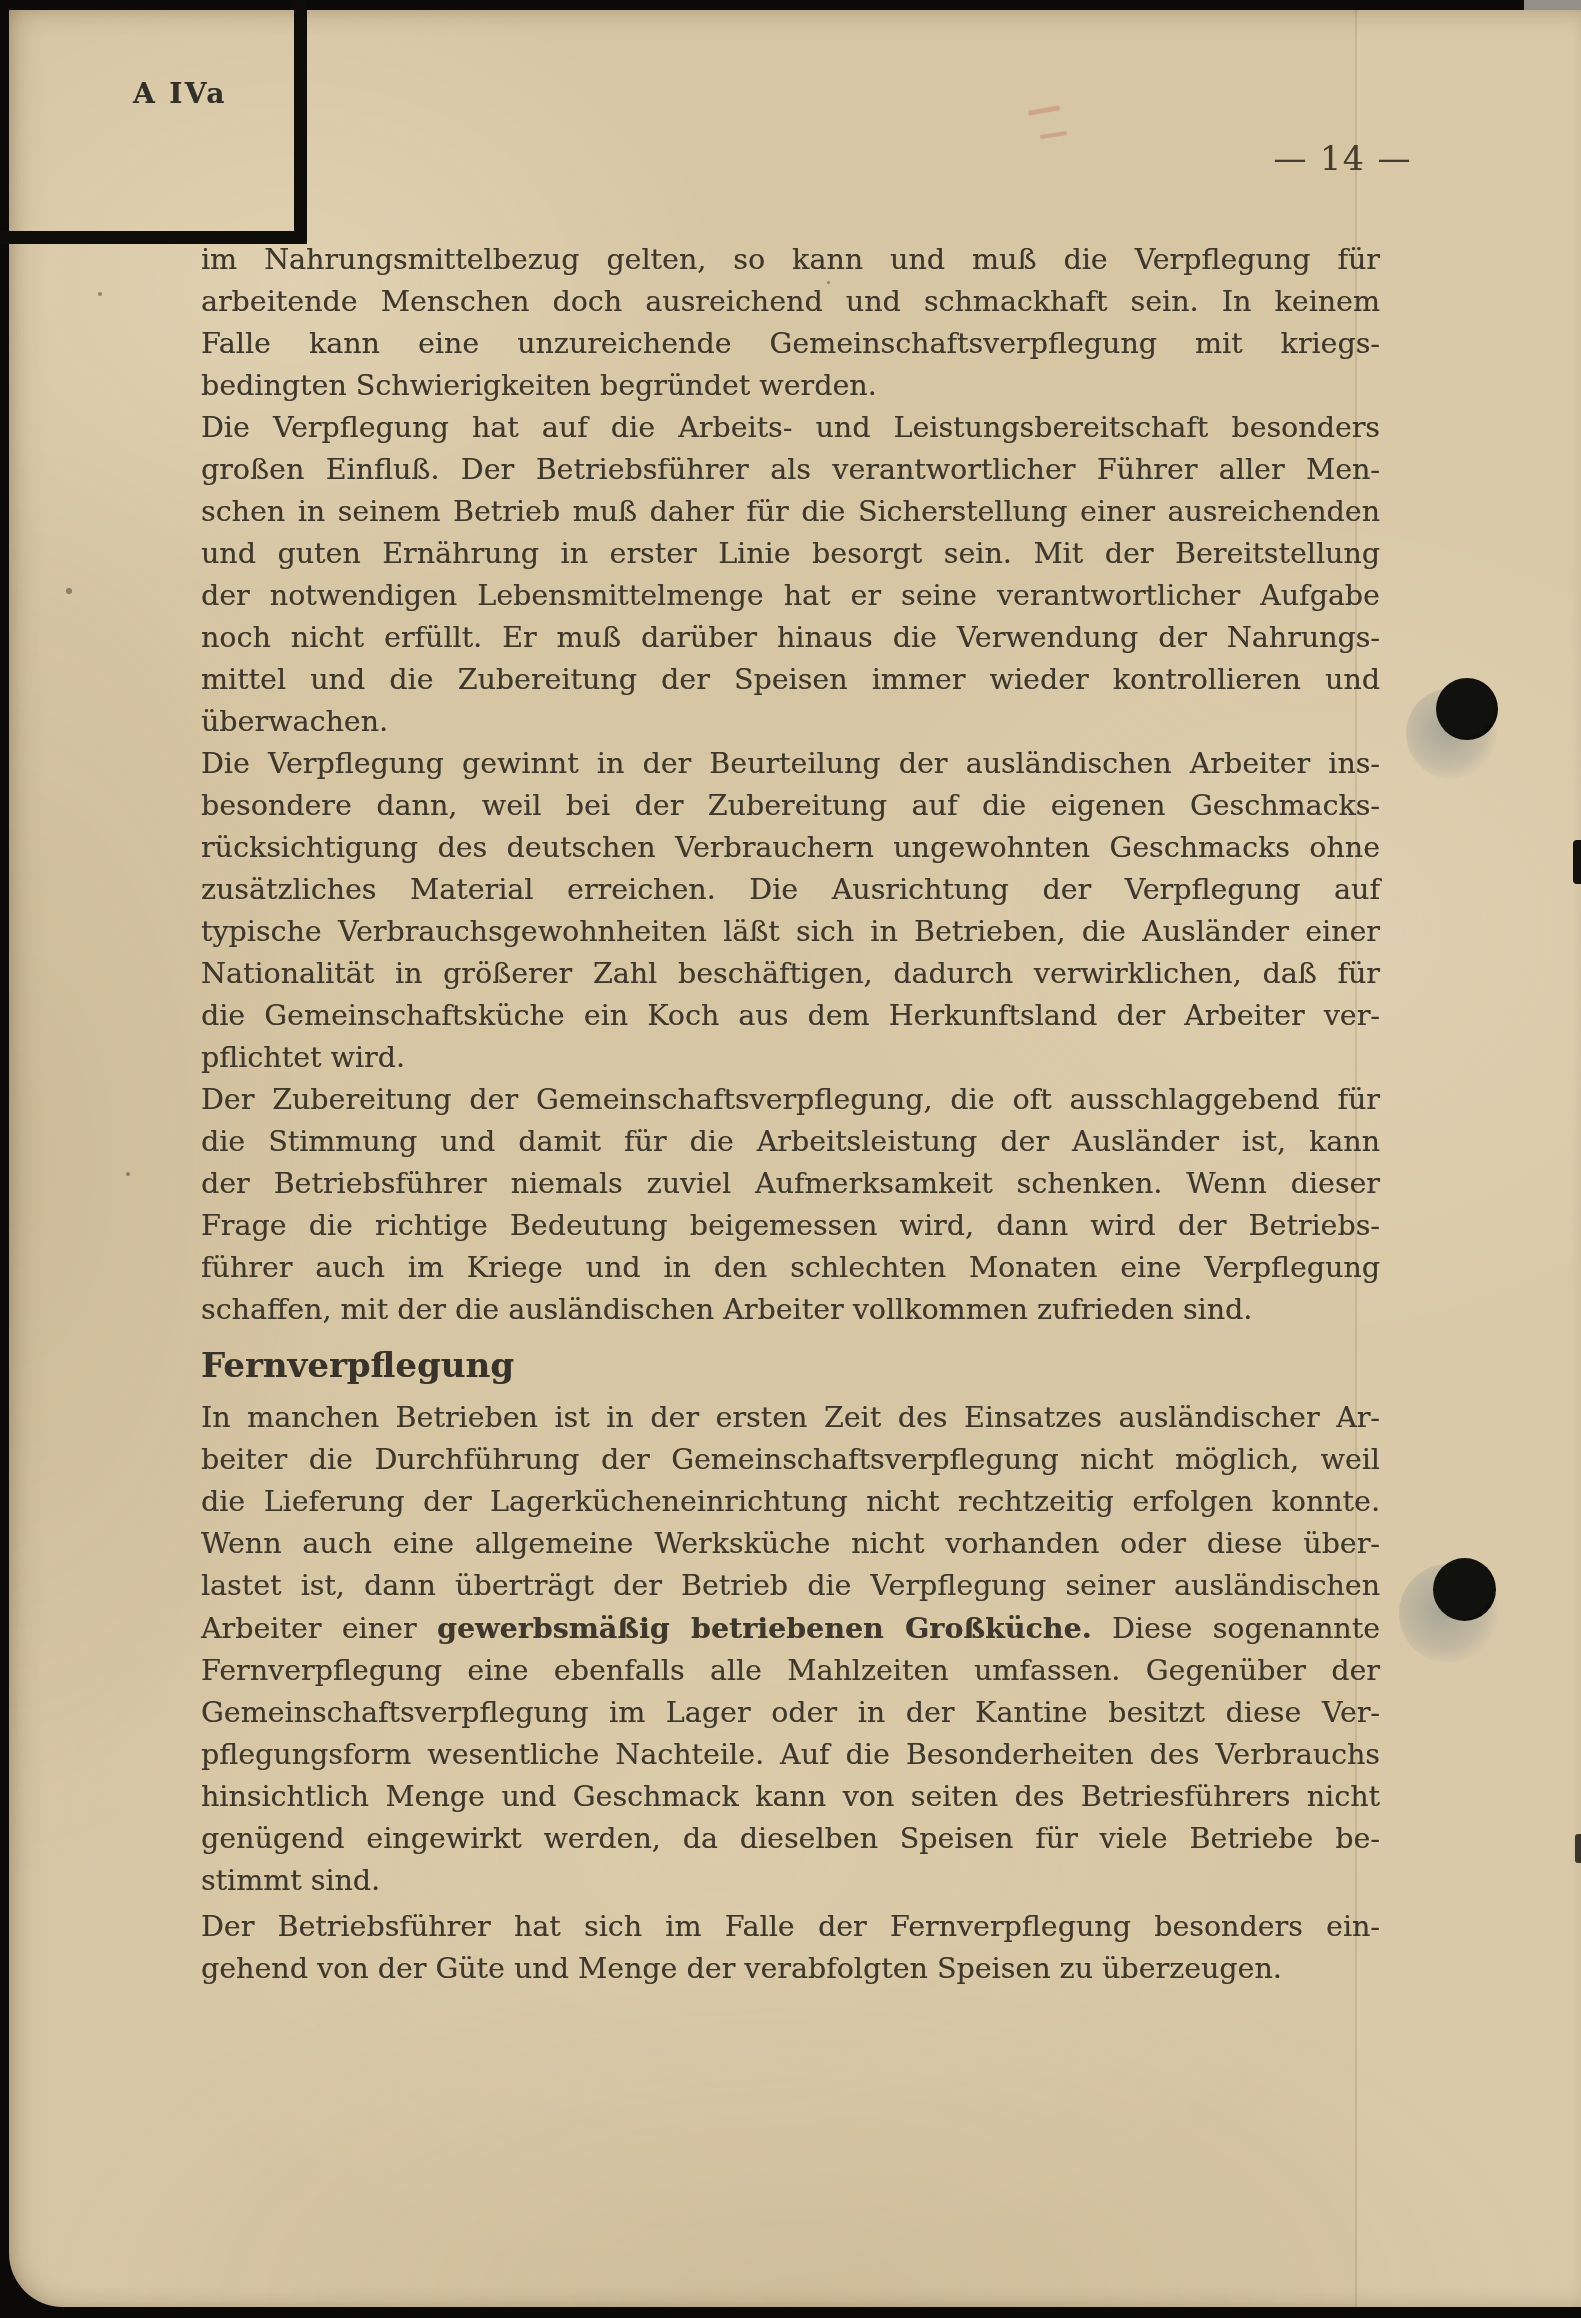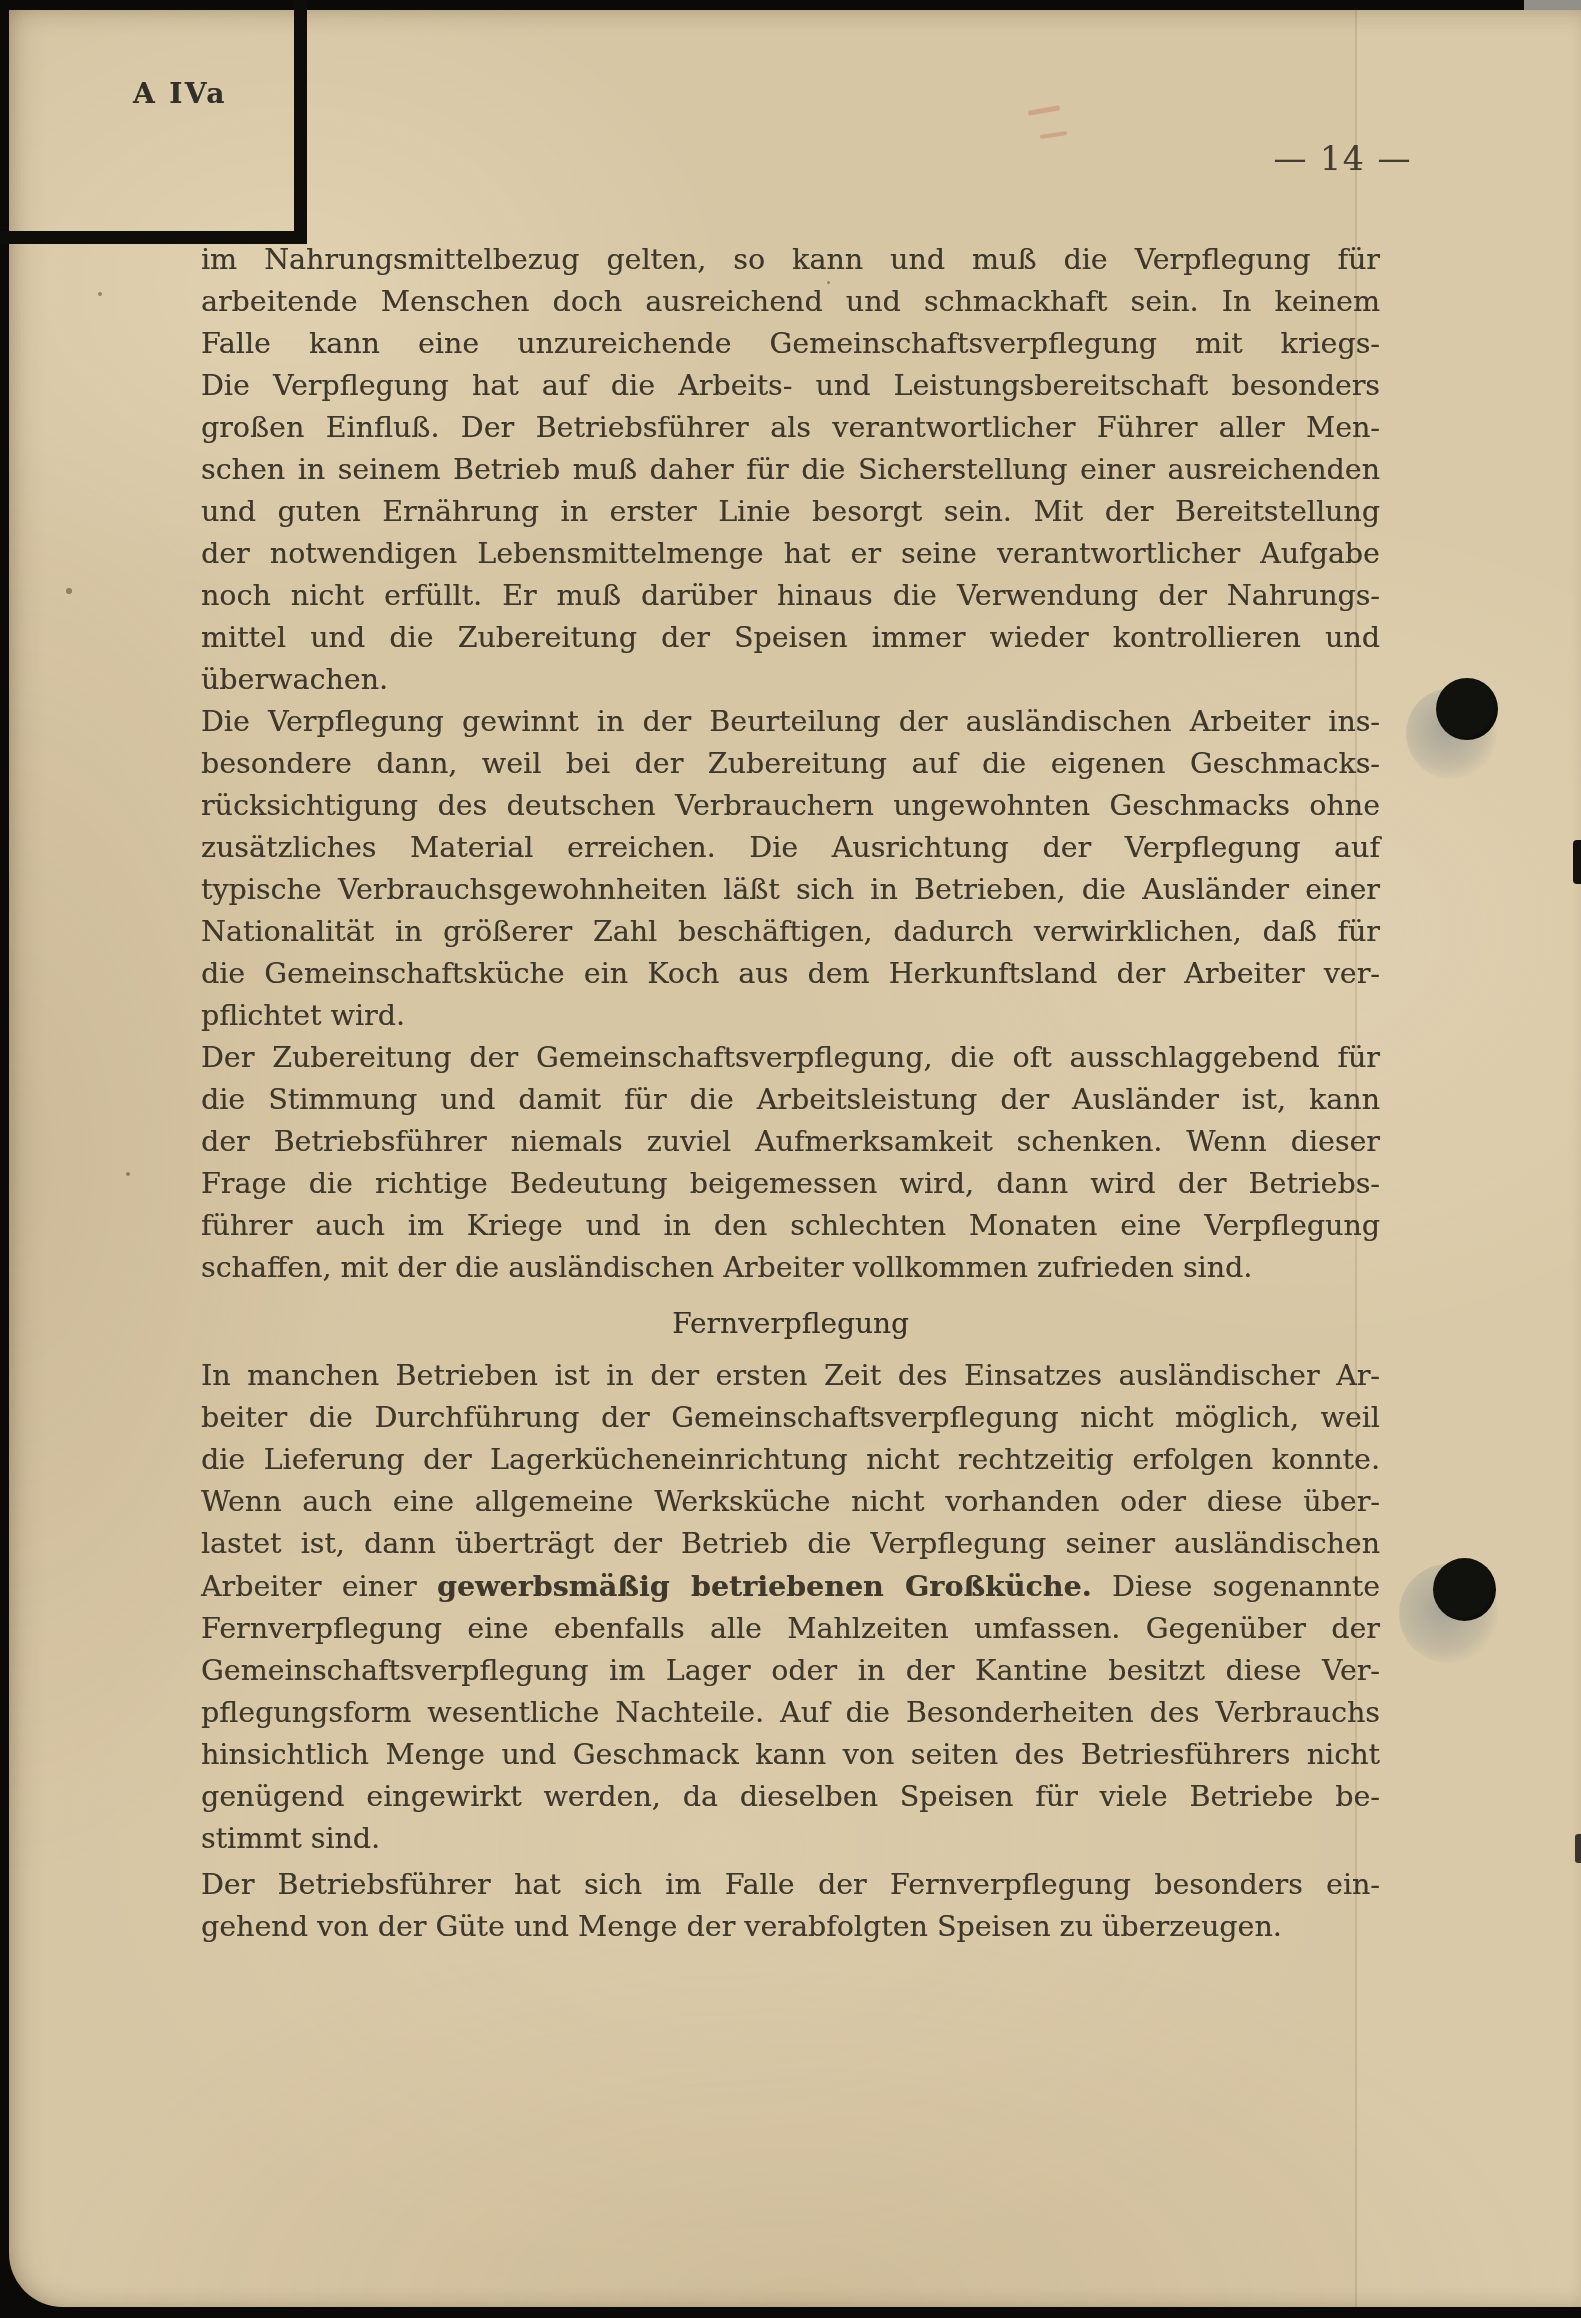--- a/index.html
+++ b/index.html
@@ -67,23 +67,23 @@
     line-height:42px;
     text-align:justify;
     text-align-last:justify;
     white-space:normal;
   }
   .line.final{ text-align-last:left; }
   .bold{ font-weight:bold; }
   .heading{
     line-height:41px;
     margin-top:14.2px; margin-bottom:11px;
-    text-align:center;
-    font-weight:normal;
-    font-size:28px;
+    text-align:left;
+    font-weight:bold;
+    font-size:34px;
     color:#38322a;
   }
   .para-last{ margin-top:4px; }
   
   .hole{
     position:absolute; border-radius:50%;
     background:radial-gradient(circle at 45% 45%, #11110e 60%, #000 100%);
   }
   .hole.h1{ left:1436px; top:678px;  width:62px; height:62px; }
   .hole.h2{ left:1433px; top:1558px; width:63px; height:63px; }
@@ -118,20 +118,21 @@
 </div>
 
 <div class="page-number">— 14 —</div>
 
 <div class="text-block">
 
   <div class="para">
     <div class="line">im Nahrungsmittelbezug gelten, so kann und muß die Verpflegung für</div>
     <div class="line">arbeitende Menschen doch ausreichend und schmackhaft sein. In keinem</div>
     <div class="line">Falle kann eine unzureichende Gemeinschaftsverpflegung mit kriegs-</div>
+    <div class="line final">bedingten Schwierigkeiten begründet werden.</div>
   </div>
 
   <div class="para">
     <div class="line">Die Verpflegung hat auf die Arbeits- und Leistungsbereitschaft besonders</div>
     <div class="line">großen Einfluß. Der Betriebsführer als verantwortlicher Führer aller Men-</div>
     <div class="line">schen in seinem Betrieb muß daher für die Sicherstellung einer ausreichenden</div>
     <div class="line">und guten Ernährung in erster Linie besorgt sein. Mit der Bereitstellung</div>
     <div class="line">der notwendigen Lebensmittelmenge hat er seine verantwortlicher Aufgabe</div>
     <div class="line">noch nicht erfüllt. Er muß darüber hinaus die Verwendung der Nahrungs-</div>
     <div class="line">mittel und die Zubereitung der Speisen immer wieder kontrollieren und</div>

